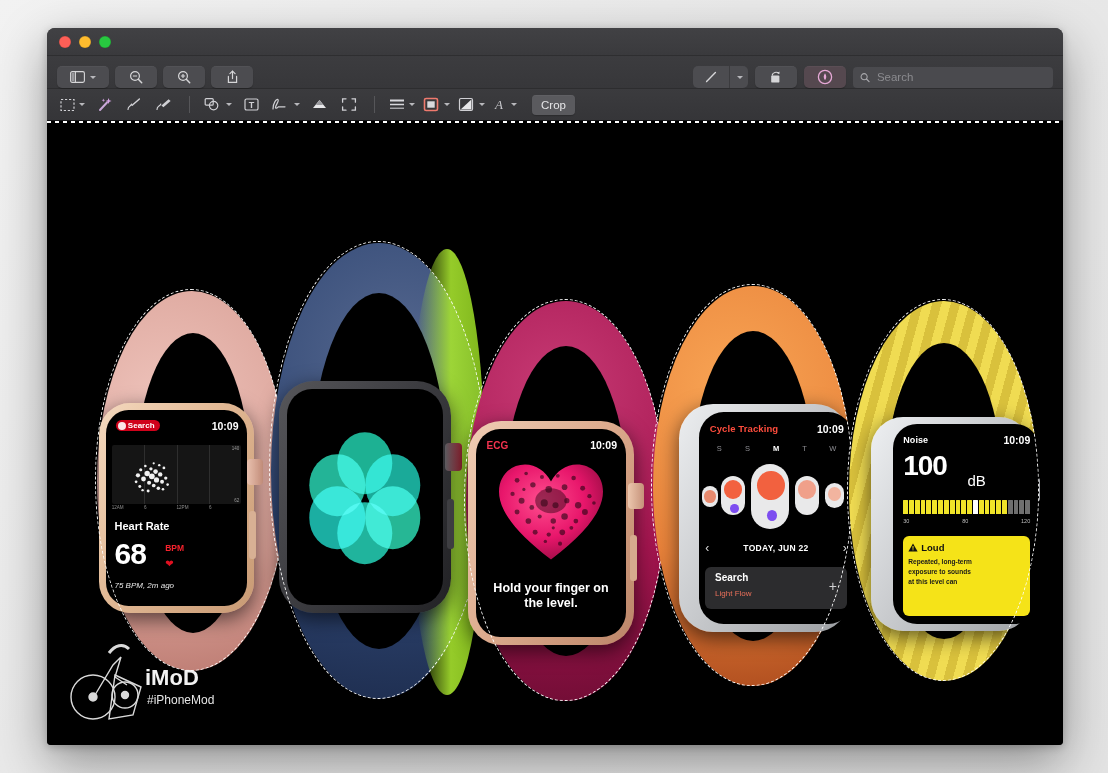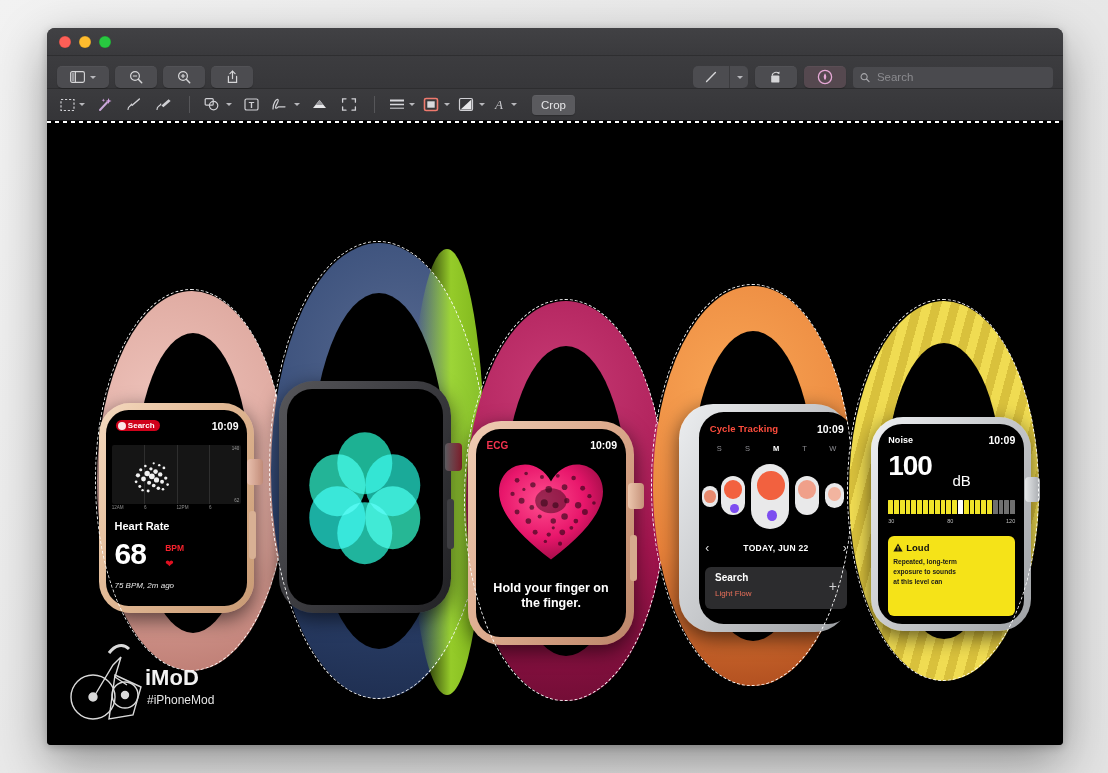--- a/index.html
+++ b/index.html
@@ -550,21 +550,21 @@
                 <circle cx="26" cy="26" r="1.4"></circle>
                 <circle cx="88" cy="38" r="1.6"></circle>
               <circle cx="45" cy="72" r="1.5"></circle>
                 <circle cx="58" cy="74" r="1.8"></circle>
                 <circle cx="52" cy="60" r="1.4"></circle>
             </g>
             <ellipse cx="50" cy="36" rx="14" ry="11" fill="#3a0318" opacity=".5"></ellipse>
           </svg>
           <div class="ecg-txt">
             <div>Hold your finger on</div>
-            <div>the finger.</div>
+            <div>the level.</div>
           </div>
         </div>
         <div class="ants" style="left:12px;top:8px;width:200px;height:400px;"></div>
       </div>
 
       <div class="watch" style="left:592px;top:155px;width:230px;height:420px;">
         <div class="band" style="left:14px;top:10px;width:200px;height:400px;
                     background:radial-gradient(circle at 40% 25%,#f8a454,#e8823a 55%,#a9481c 100%);"></div>
         <div class="band" style="left:52px;top:55px;width:124px;height:310px;background:#000;"></div>
         <div class="case" style="left:40px;top:128px;width:170px;height:228px;
@@ -618,21 +618,21 @@
 
       <div class="watch" style="left:790px;top:170px;width:215px;height:400px;">
         <div class="band" style="left:12px;top:10px;width:190px;height:380px;
                     background:repeating-linear-gradient(105deg,#f0dc52 0 9px,#d9c13c 9px 18px),
                                radial-gradient(circle at 45% 25%,#f3e264,#c8ac32 70%);"></div>
         <div class="band" style="left:48px;top:52px;width:118px;height:296px;background:#000;"></div>
         <div class="case" style="left:34px;top:126px;width:160px;height:214px;
                     background:linear-gradient(120deg,#eef0f2,#c6c8cb 50%,#9ea1a5 100%);"></div>
         <div class="crown" style="left:188px;top:186px;width:15px;height:25px;
                     background:linear-gradient(90deg,#e6e8ea,#a8abaf);border-radius:4px;"></div>
-        <div class="screen" style="left:41px;top:133px;width:146px;height:200px;border-radius:24px;">
+        <div class="screen" style="left:56px;top:133px;width:146px;height:200px;border-radius:24px;">
           <div class="scr-head">
             <span class="scr-title nz-title">Noise</span>
             <span class="scr-time">10:09</span>
           </div>
           <div class="nz-val">100</div>
           <div class="nz-unit">dB</div>
           <div class="nz-meter">
             <i style="background:#f0e428"></i>
               <i style="background:#f0e428"></i>
               <i style="background:#f0e428"></i>

